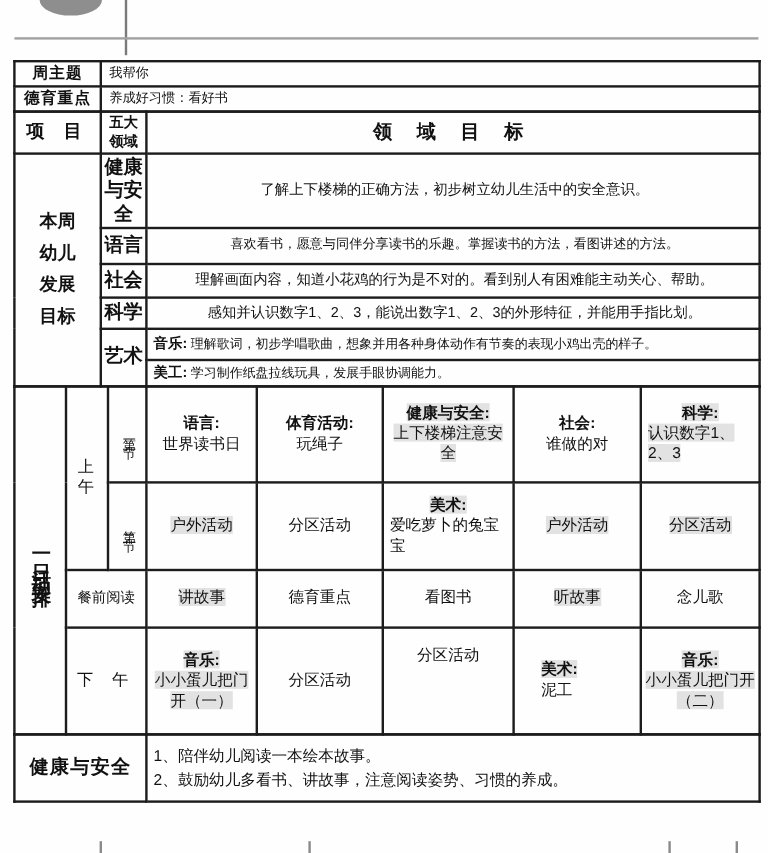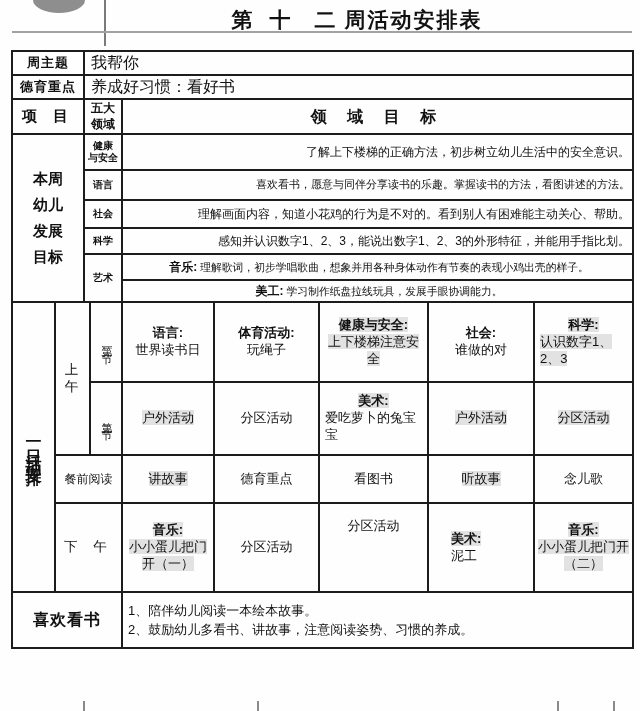--- a/index.html
+++ b/index.html
@@ -29,31 +29,31 @@
   .pre { white-space:pre-line; }
   .lbl { font-weight:bold; }
   .lt { text-align:left; padding-left:5px; }
   .hl { background:#e2e2e2; }
   .b { font-weight:bold; }
   .small { font-size:11px; }
 
   
   .t1 td { height:21px; }
   .t1 .lbl { font-size:13px; letter-spacing:1px; }
-  .t1 .val { text-align:left; padding-left:6px; font-size:16px;margin-top:40px; }
+  .t1 .val { text-align:left; padding-left:6px; font-size:11px;margin-top:40px; }
 
   
   .t2 .proj { font-size:15px; font-weight:bold; letter-spacing:6px; }
   .t2 .fivedom { font-size:12px; font-weight:bold; line-height:1.3; }
   .t2 .goalhead { font-size:16px; font-weight:bold; letter-spacing:8px; }
   .t2 .weeklbl { font-size:15px; font-weight:bold; line-height:1.75; }
-  .t2 .dom { font-size:10px; font-weight:bold; line-height:1.2;margin-top:38px; }
-  .t2 .gtext { text-align:right; padding-left:5px; font-size:12px; }
+  .t2 .dom { font-size:16px; font-weight:bold; line-height:1.2;margin-top:38px; }
+  .t2 .gtext { text-align:center; padding-left:5px; font-size:12px; }
   .t2 .gtext.sm { font-size:11px;margin-top:40px; }
-  .t2 .artline { text-align:center; padding-left:5px; font-size:10.8px;margin-top:36px; }
+  .t2 .artline { text-align:left; padding-left:5px; font-size:10.8px;margin-top:36px; }
   .t2 .artline .b { font-size:12px; }
 
   
   .t3 td { height:57px; }
   .t3 .time { font-size:14px; font-weight:bold; letter-spacing:12px; padding-left:12px; }
   .t3 .day { font-size:13px; letter-spacing:2px; }
 
   
   .t4 .side { font-size:16px; font-weight:bold; }
   .vert { writing-mode:vertical-rl; text-orientation:upright; letter-spacing:5px; margin:0 auto; }
@@ -76,21 +76,20 @@
   .stub { position:absolute; top:701px; width:1.5px; height:10px; background:#8a8a8a; }
 </style>
 </head>
 <body>
 
 <div class="page">
 
   <div class="corner-blob"></div>
   <div class="top-vline"></div>
 
-  <div class="doc-title"><span>第</span><span class="sp"></span><span class="ul">十</span><span class="sp"></span><span class="ul">二</span><span>周活动安排表</span></div>
 
   <div class="title-rule"></div>
 
   <div class="tbl-wrap">
 
     <table class="t1">
       <colgroup>
           <col style="width:72px">
           <col style="width:549px">
         </colgroup>
@@ -237,21 +236,21 @@
     </tbody>
       </table>
 
     <table class="t5">
       <colgroup>
           <col style="width:110px">
           <col style="width:511px">
         </colgroup>
       <tbody>
           <tr>
-        <td class="plabel">喜欢看书</td>
+        <td class="plabel">健康与安全</td>
         <td class="pbody">
           <div>1、陪伴幼儿阅读一本绘本故事。</div>
           <div>2、鼓励幼儿多看书、讲故事，注意阅读姿势、习惯的养成。</div>
         </td>
       </tr>
     </tbody>
       </table>
 
   </div>
 

